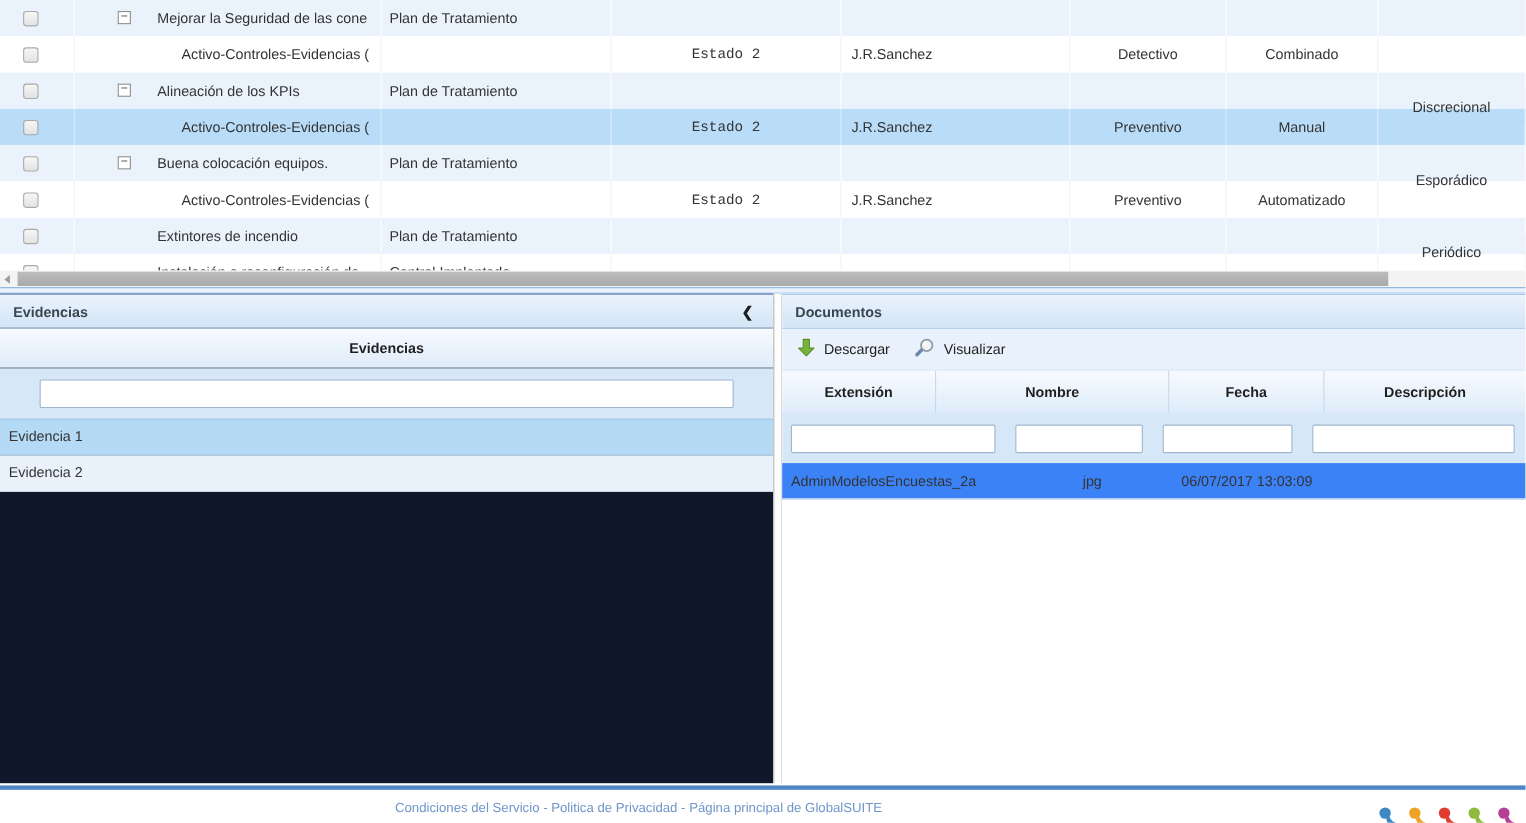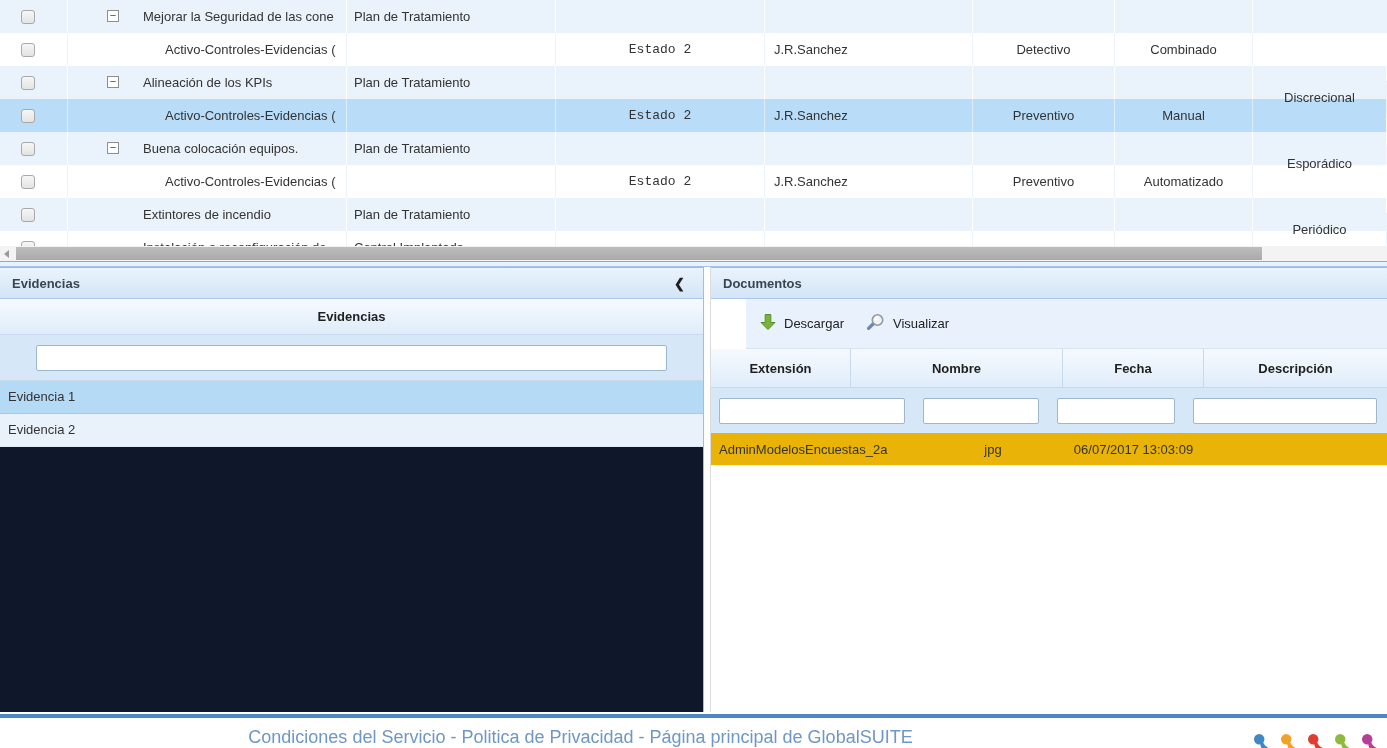--- a/index.html
+++ b/index.html
@@ -79,45 +79,45 @@
   }
   .flt{
     width:100%; height:26px; border:1px solid #9FB6CF; border-radius:2px;
     padding:0 6px; font:inherit; background:#fff;
   }
   .evlist .item{ height:33px; line-height:32px; padding-left:8px; cursor:pointer; }
   .item.sel{ background:#B5DAF6; border-bottom:1px solid #A2CCEF; }
   .item.norm{ background:#E9F2FB; border-bottom:1px solid #DCE9F6; }
 
   .toolbar{
-    height:50px; background:#E9F2FC; border-bottom:1px solid #D5E4F4;
-    display:flex; align-items:center; padding-left:8px; gap:10px;margin-left:35px;
+    height:38px; background:#E9F2FC; border-bottom:1px solid #D5E4F4;
+    display:flex; align-items:center; padding-left:8px; gap:10px;
   }
   .tbtn{ display:flex; align-items:center; gap:8px; padding:3px 6px; cursor:pointer; color:#222; }
 
   .dochead{ display:flex; height:39px; background:linear-gradient(#F6FAFE,#DFECFA); border-bottom:1px solid #C9DAEE; }
   .dh{
     display:flex; align-items:center; justify-content:center;
     font-weight:bold; color:#1F1F1F; border-right:1px solid #C6D9EE;
   }
   .w1{ width:212px; } .w2{ width:140px; } .w3{ width:141px; } .w4{ flex:1; border-right:none; }
   .docfilter{ display:flex; height:45px; background:#D6E7F8; align-items:center; }
   .dfc{ padding:0 10px 0 8px; }
   .dfc.w4 .flt{ width:184px; }
   .dfc .flt{ width:100%; }
-  .docrow{ display:flex; height:33px; line-height:33px; background:#eab308; border-bottom:1px solid #F2F2F2; }
+  .docrow{ display:flex; height:33px; line-height:33px; background:#3b82f6; border-bottom:1px solid #F2F2F2; }
   .dr{ overflow:hidden; white-space:nowrap; }
   .dr.w1{ padding-left:8px; } .dr.w2,.dr.w3{ text-align:center; }
 
   
   .footer{ height:36px; position:relative; background:#fff; }
   .fbar{ height:4px; background:#4E86C6; margin-top:2px; }
   .flinks{
     position:absolute; left:0; top:13px; width:1161px; text-align:center;
-    color:#6E96C8; font-size:18px;
+    color:#6E96C8; font-size:12px;
   }
   .flinks a{ color:#6E96C8; text-decoration:none; cursor:pointer; }
   .flinks .sep{ white-space:pre; }
   .ficons{ position:absolute; right:3px; bottom:-7px; display:flex; gap:3px; }
   .ficons svg{ display:block; }
 </style>
 </head>
 <body>
 
 <div class="screen">

